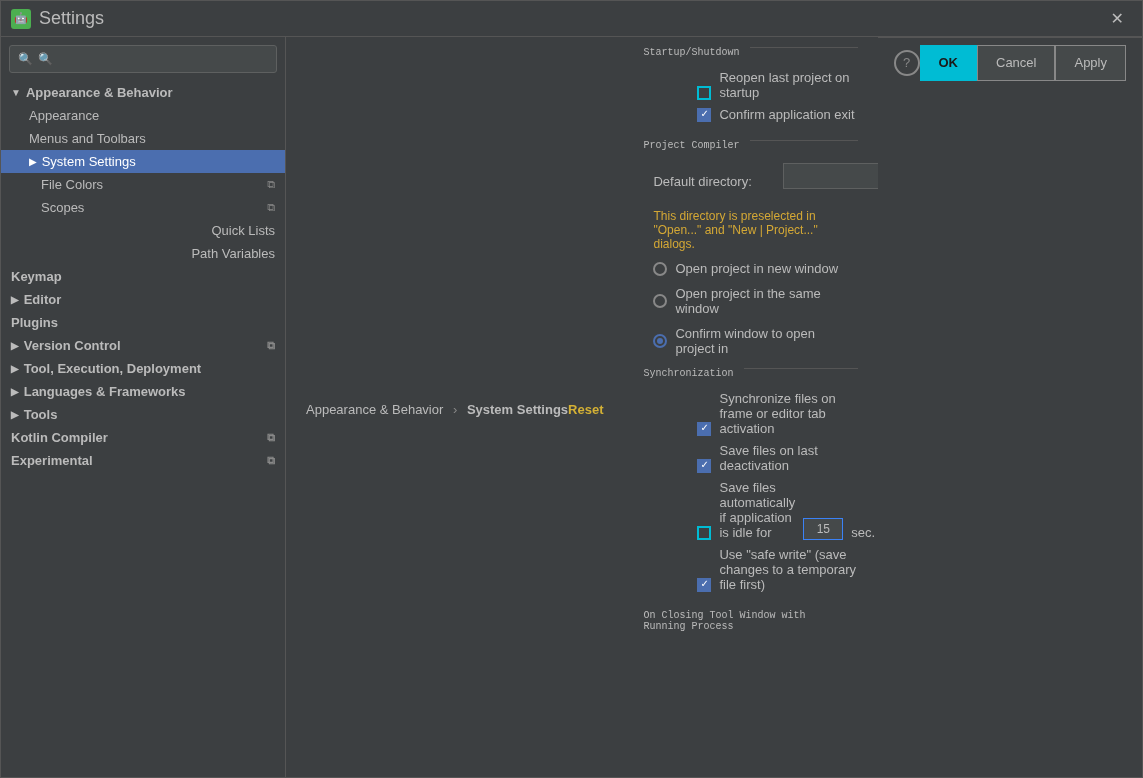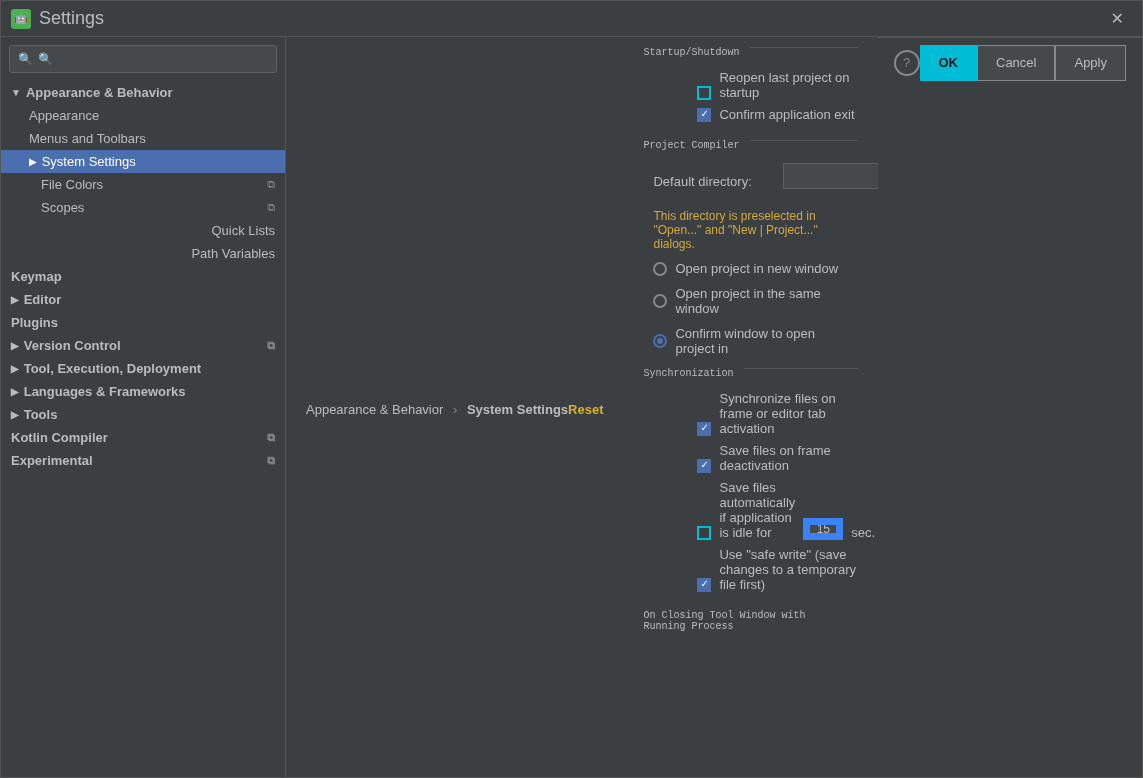--- a/index.html
+++ b/index.html
@@ -268,21 +268,21 @@
       width: 6px;
       height: 6px;
       background: #4b6eaf;
       border-radius: 50%;
       position: absolute;
       top: 2px;
       left: 2px;
     }
     .number-input {
       background: #45494a;
-      border: 7px solid #3b82f6;
+      border: 1px solid #3b82f6;
       color: #bbbbbb;
       padding: 2px 4px;
       width: 40px;
       height: 22px;
       text-align: center;
       font-size: 12px;
       outline: none;
     }
     
     .bottom-bar {
@@ -467,21 +467,21 @@
 
         <div class="section-header" style="margin-top:12px;">
           <span>Synchronization</span>
         </div>
         <div class="checkbox-row">
           <span class="checkbox-checked"></span>
           <label>Synchronize files on frame or editor tab activation</label>
         </div>
         <div class="checkbox-row">
           <span class="checkbox-checked"></span>
-          <label>Save files on frame deactivation</label>
+          <label>Save files on last deactivation</label>
         </div>
         <div class="checkbox-row">
           <span class="checkbox-square"></span>
           <label>Save files automatically if application is idle for</label>
           <input class="number-input" type="text" value="15" style="">
           <span>sec.</span>
         </div>
         <div class="checkbox-row">
           <span class="checkbox-checked"></span>
           <label>Use "safe write" (save changes to a temporary file first)</label>

